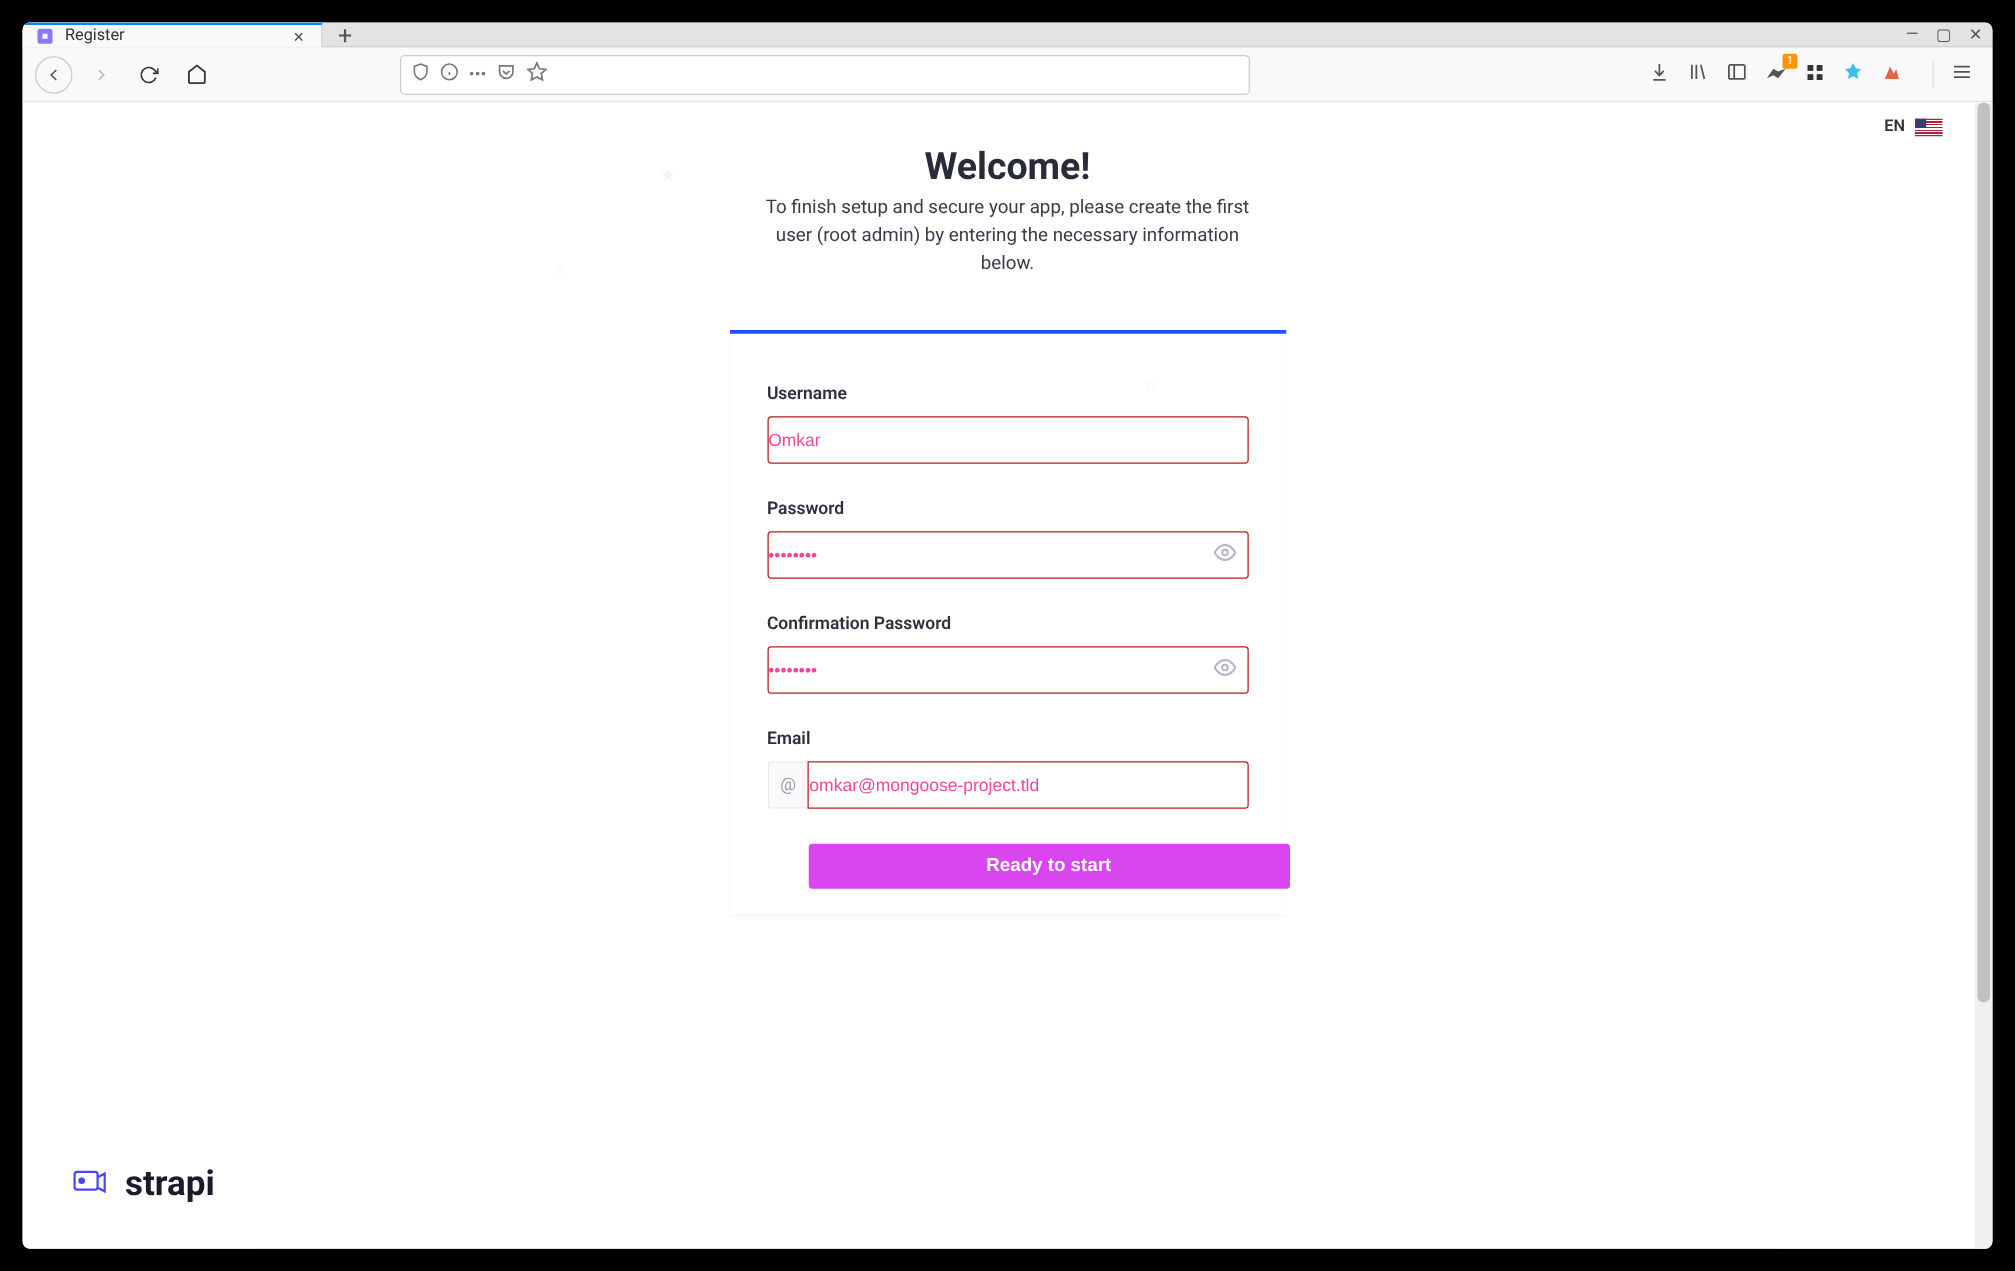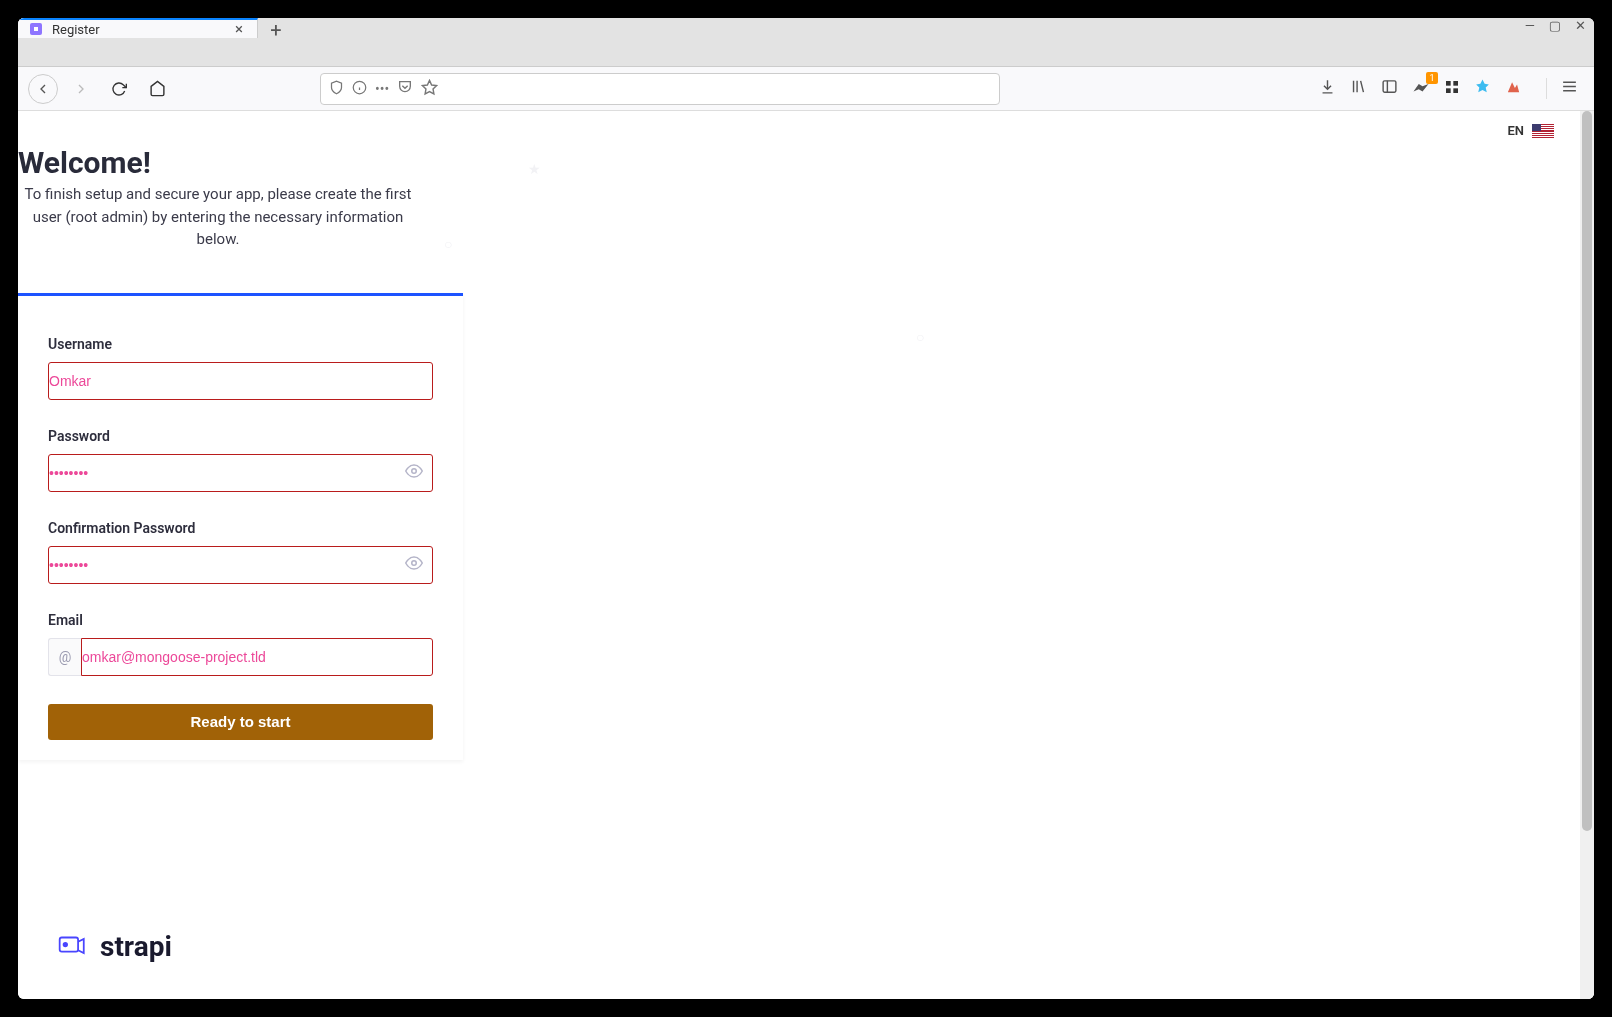--- a/index.html
+++ b/index.html
@@ -21,24 +21,24 @@
   width: 100%;
   height: 100%;
   border-radius: 6px;
   overflow: hidden;
   display: flex;
   flex-direction: column;
   box-shadow: 0 0 0 1px rgba(0,0,0,0.1);
 }
 
 .tab-bar {
-  height: 49px;
+  height: 20px;
   background: #e3e3e3;
   display: flex;
-  align-items: flex-start;
+  align-items: center;
   border-bottom: 1px solid #ccc;
 }
 .tab {
   background: #f9f9fb;
   border-right: 1px solid #ccc;
   display: flex;
   align-items: center;
   padding: 0 10px;
   width: 240px;
   font-size: 13px;
@@ -123,21 +123,21 @@
 }
 .flag {
   width: 22px; height: 14px; background: linear-gradient(#b22234 0 7.7%, #fff 7.7% 15.4%, #b22234 15.4% 23.1%, #fff 23.1% 30.8%, #b22234 30.8% 38.5%, #fff 38.5% 46.2%, #b22234 46.2% 53.9%, #fff 53.9% 61.6%, #b22234 61.6% 69.3%, #fff 69.3% 77%, #b22234 77% 84.7%, #fff 84.7% 92.4%, #b22234 92.4% 100%);
   position: relative;
 }
 .flag::before {
   content: ""; position: absolute; top: 0; left: 0; width: 9px; height: 7px; background: #3c3b6e;
 }
 .page-inner {
   padding-top: 34px;
-  display: flex; flex-direction: column; 
+  display: flex; flex-direction: column; align-items: center;
 }
 .welcome-title {
   font-size: 30px; font-weight: 700; color: #292b3a;
 }
 .welcome-sub {
   margin-top: 3px;
   font-size: 15px; color: #3b3b4a; text-align: center; line-height: 1.5;
   max-width: 400px;
 }
 .form-card {
@@ -167,23 +167,24 @@
 }
 .email-wrap .text-input { border-radius: 0 3px 3px 0; }
 .checkbox-row { display: flex; gap: 14px; margin-bottom: 38px; }
 .checkbox {
   width: 16px; height: 16px; border: 1px solid #ccc; border-radius: 3px;
   flex-shrink: 0; margin-top: 2px; cursor: pointer; background: #fff;
 }
 .checkbox-text { font-size: 14px; color: #3b3b4a; line-height: 1.55; }
 .checkbox-text a { color: #0094ff; text-decoration: none; cursor: pointer; }
 .submit-btn {
-  width: 100%; height: 36px; background: #a16207; color: #fff;
+  width: 100%; height: 36px; background: #d946ef; color: #fff;
   border: none; border-radius: 3px; font-size: 15px; font-weight: 600;
   cursor: pointer;
+  margin-left: 33px;
 }
 .strapi-logo {
   position: absolute; left: 36px; bottom: 36px;
   display: flex; align-items: center; gap: 12px;
 }
 .strapi-logo svg { width: 34px; height: 34px; }
 .strapi-logo .word { font-size: 28px; font-weight: 700; color: #1a1a2e; }
 
 .deco { position: absolute; color: #f2f2f5; font-size: 14px; }
 </style>

